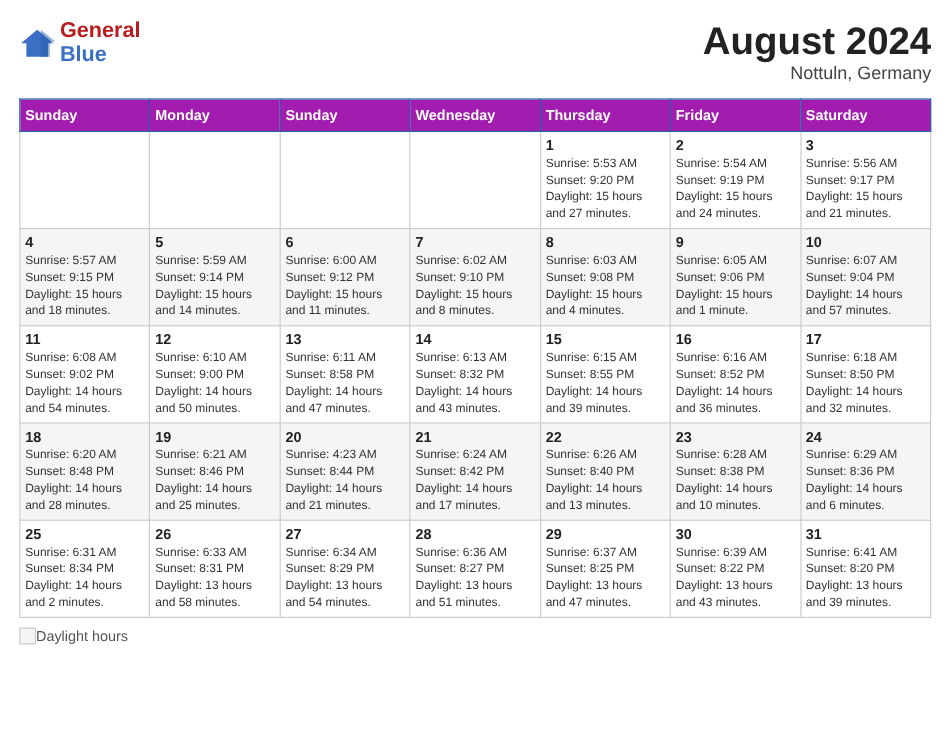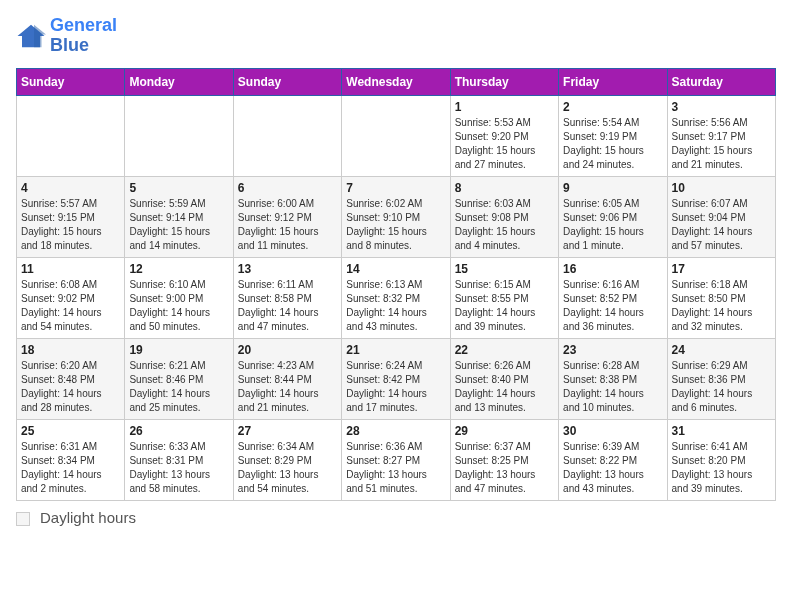--- a/index.html
+++ b/index.html
@@ -19,21 +19,21 @@
     .logo {
       display: flex;
       align-items: center;
       gap: 4px;
     }
     .logo-text {
       font-size: 18px;
       font-weight: bold;
       line-height: 1.1;
     }
-    .logo-general { color: #3b82f6; }
+    .logo-general { color: #b91c1c; }
     .logo-blue { color: #3a6fc4; }
     .logo-icon {
       width: 30px;
       height: 30px;
     }
     .title-area {
       text-align: right;
     }
     .month-year {
       font-size: 32px;
@@ -79,25 +79,25 @@
     }
     .day-info {
       color: #333;
       line-height: 1.4;
     }
     .empty-cell {
       background: #fff !important;
     }
     .footer-note {
       margin-top: 8px;
-      font-size: 15px;
+      font-size: 12px;
       color: #555;
       display: flex;
       align-items: flex-end;
-      gap: 10px;
+      gap: 0;
     }
     .footer-box {
       width: 14px;
       height: 14px;
       background: #f5f5f5;
       border: 1px solid #ccc;
       display: inline-block;
     }
   </style>
 </head>
@@ -107,20 +107,24 @@
   <div class="logo">
     <svg class="logo-icon" viewBox="0 0 40 40">
       <polygon points="20,5 38,20 32,20 32,35 8,35 8,20 2,20" fill="#3a6fc4"></polygon>
       <polygon points="24,5 40,18 34,18 34,35 24,35" fill="#2a5faa" opacity="0.5"></polygon>
     </svg>
     <div class="logo-text">
       <span class="logo-general">General</span><br>
       <span class="logo-blue">Blue</span>
     </div>
   </div>
+  <div class="title-area">
+    <div class="month-year">August 2024</div>
+    <div class="location">Nottuln, Germany</div>
+  </div>
 </div>
 
 <table class="calendar">
   <thead>
     <tr>
     <th>Sunday</th>
         <th>Monday</th>
         <th>Sunday</th>
         <th>Wednesday</th>
         <th>Thursday</th>

